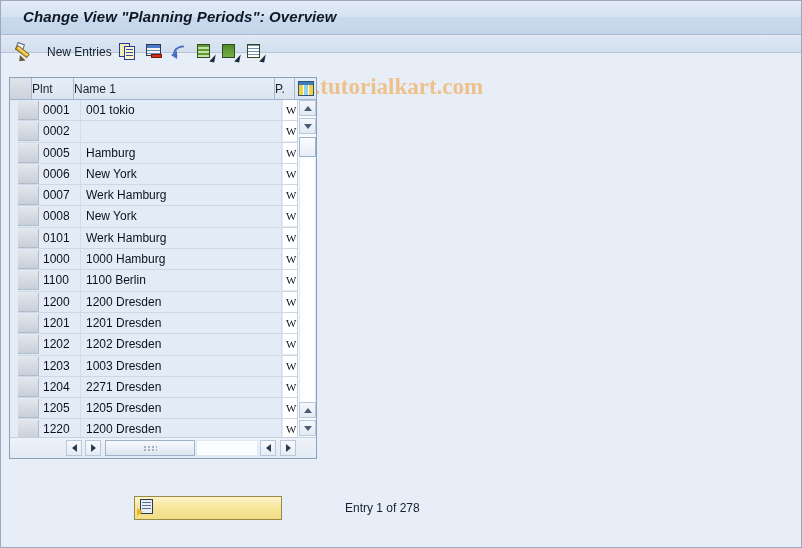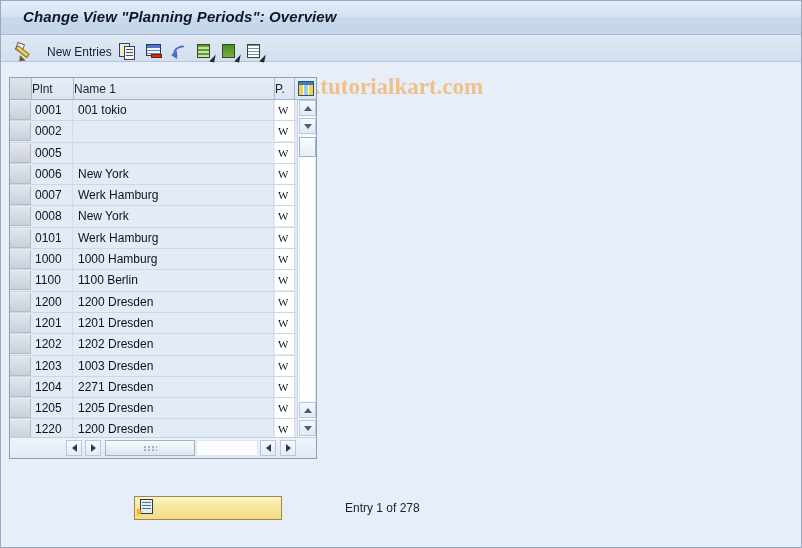--- a/index.html
+++ b/index.html
@@ -37,21 +37,21 @@
     font-weight: bold;
     font-style: italic;
     color: #101826;
     letter-spacing: 0.1px;
     white-space: nowrap;
   }
 
   
   #toolbar {
     position: absolute; left: 0; top: 35px;
-    width: 800px; height: 26px;
+    width: 800px; height: 17px;
     background: linear-gradient(to bottom,#dfe8f4 0%, #d3dfee 100%);
     border-bottom: 1px solid #b7c5d8;
   }
   .tb-item {
     position: absolute; top: 4px; height: 24px;
     display: flex; align-items: center;
   }
   .tb-label {
     font-size: 12px; color: #16202e; white-space: nowrap;
   }
@@ -253,20 +253,21 @@
     position: absolute; left: 0; top: 22px;
     width: 306px; height: 337px;
     overflow: hidden;
     background: #e4ecf6;
   }
   .row {
     position: relative;
     height: 21.3px;
     border-bottom: 1px solid #ccd8e6;
     background: #e3ebf6;
+    margin-left: 8px;
   }
   .cell {
     position: absolute; top: 0; height: 20px;
     display: flex; align-items: center;
     font-size: 12px; color: #0b121c;
     white-space: nowrap; overflow: hidden;
   }
   .cell.sel {
     left: 0; width: 21px; height: 19px; top: 1px;
     background: linear-gradient(to bottom,#e2e6ec,#c9d0da);
@@ -481,20 +482,21 @@
         </div>
         <div class="row">
           <div class="cell sel"></div>
           <div class="cell plnt">0002</div>
           <div class="cell name"></div>
           <div class="cell p">W</div>
         </div>
         <div class="row">
           <div class="cell sel"></div>
           <div class="cell plnt">0005</div>
+          <div class="cell name">Hamburg</div>
           <div class="cell p">W</div>
         </div>
         <div class="row">
           <div class="cell sel"></div>
           <div class="cell plnt">0006</div>
           <div class="cell name">New York</div>
           <div class="cell p">W</div>
         </div>
         <div class="row">
           <div class="cell sel"></div>

